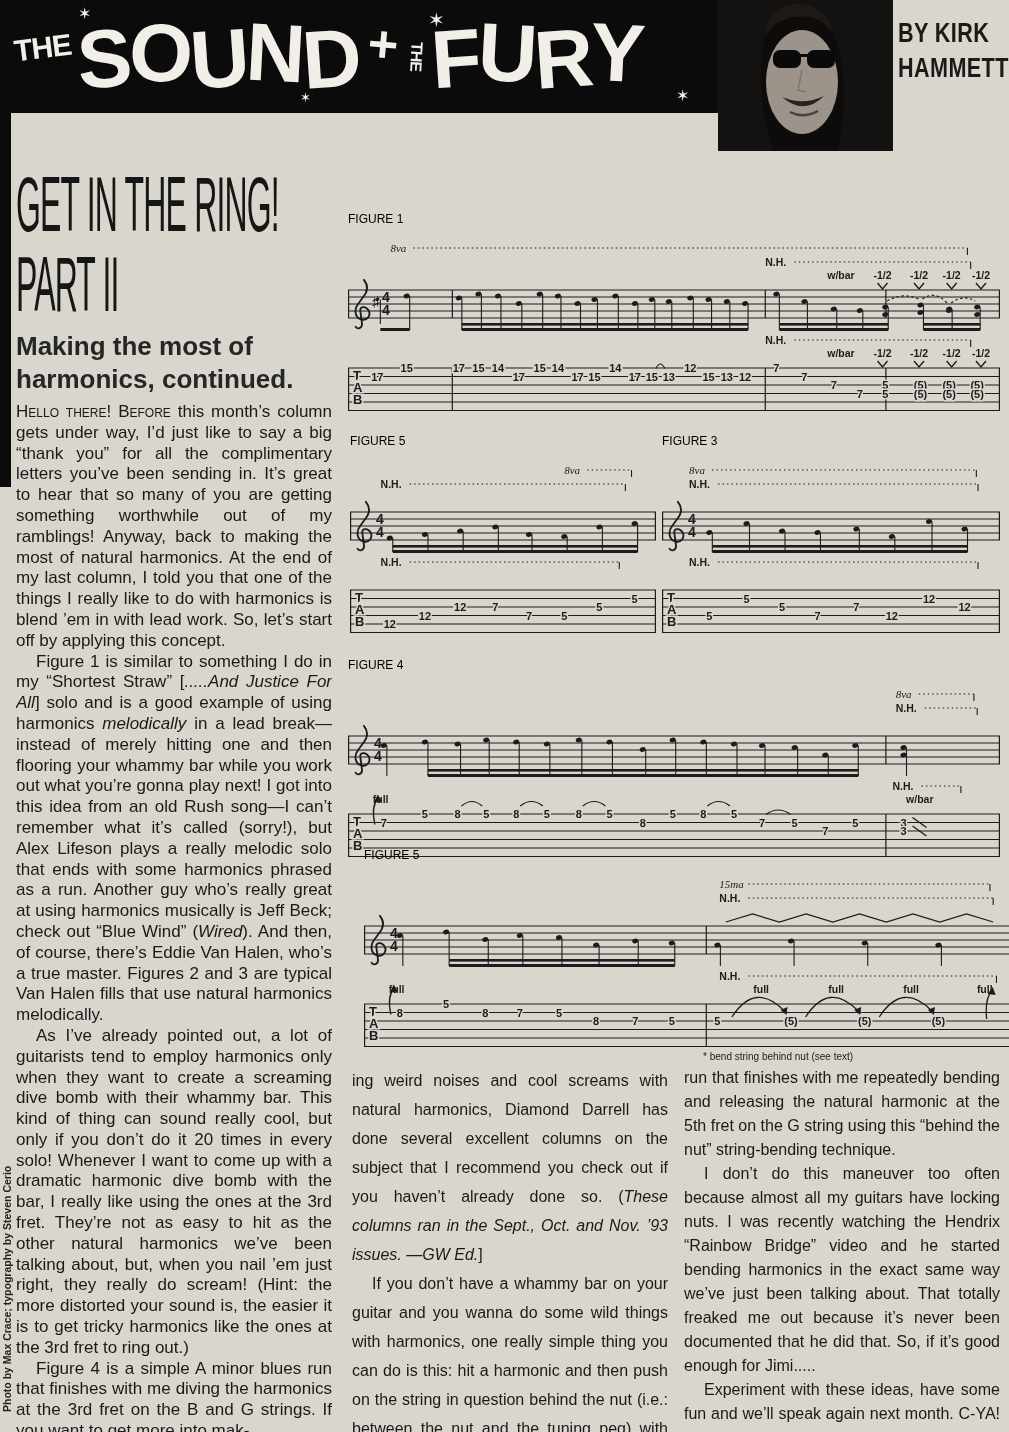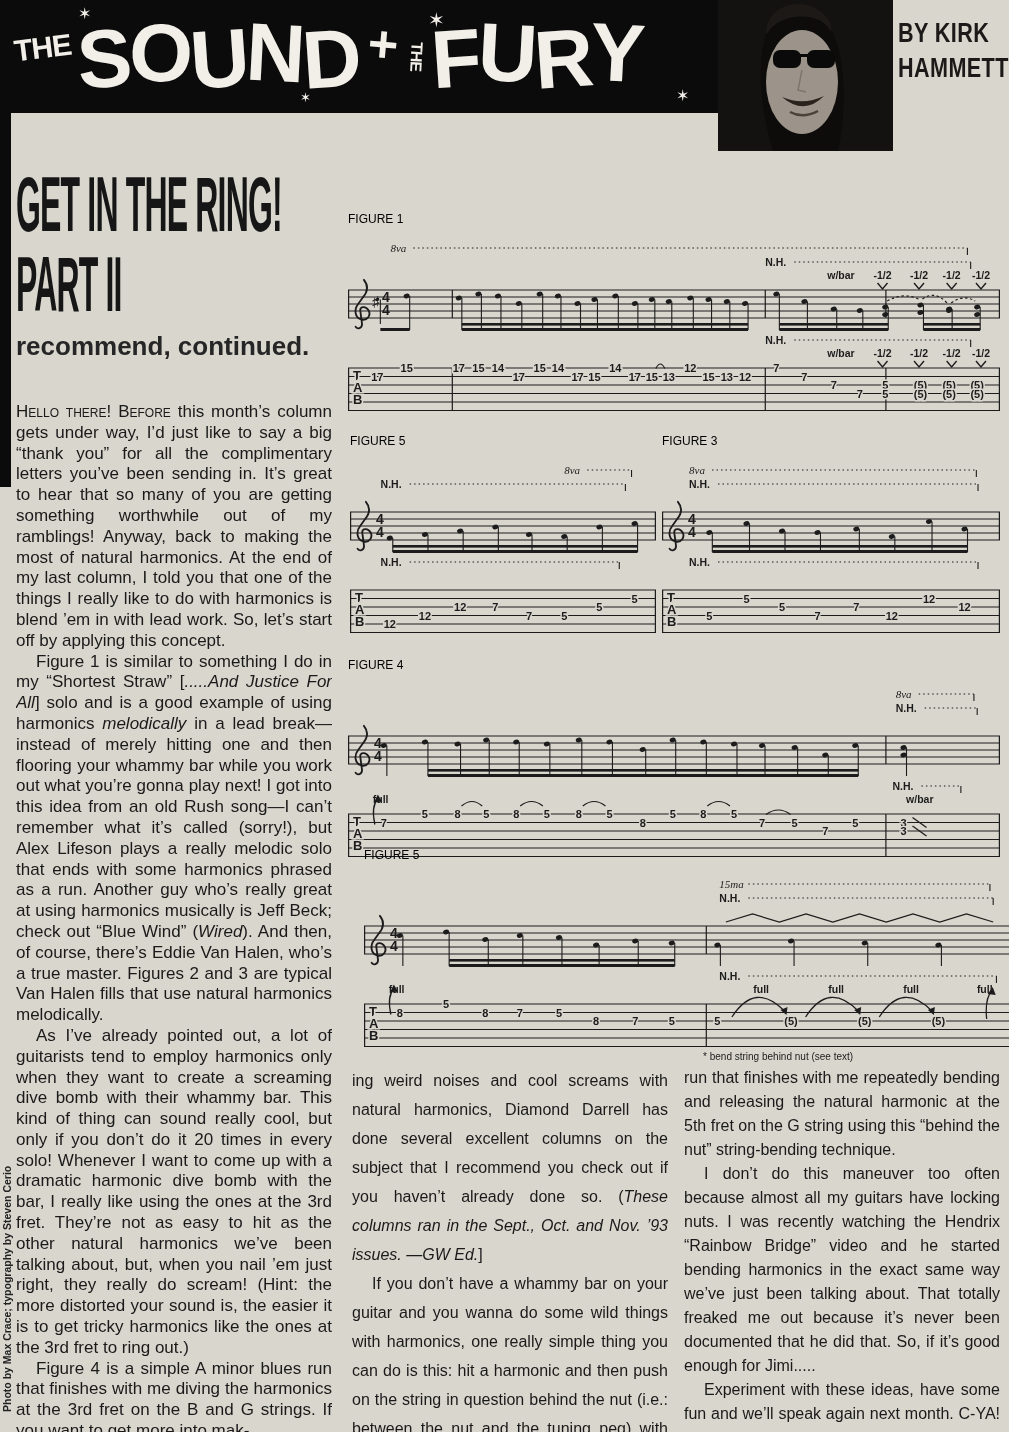--- a/index.html
+++ b/index.html
@@ -16,21 +16,21 @@
   .logo .big span{display:inline-block}
   .logo .big span:nth-child(odd){transform:rotate(-4deg) translateY(2px)}
   .logo .big span:nth-child(even){transform:rotate(3deg) translateY(-4px)}
   .logo .plus{font-size:52px;margin:-26px 6px 0 10px;transform:rotate(5deg)}
   .logo .the2{writing-mode:vertical-rl;font-size:16px;letter-spacing:-1px;margin:0 6px 0 2px;transform:rotate(3deg)}
   .star{position:absolute;color:#f2efe9;font-size:16px}
   .photo{position:absolute;left:718px;top:0;width:175px;height:151px}
   .byline{position:absolute;left:898px;top:16px;width:108px;font-weight:700;font-size:27px;
           line-height:1.3;color:#1c1a18;transform:scaleX(.8);transform-origin:left top;letter-spacing:.5px;white-space:nowrap}
   
-  .headline{position:absolute;left:16px;top:164px;font-weight:700;color:#161616;line-height:80px;font-size:78px;white-space:nowrap}
+  .headline{position:absolute;left:16px;top:164px;font-weight:400;color:#161616;line-height:80px;font-size:78px;white-space:nowrap}
   .headline div{transform:scaleX(.41);transform-origin:left top;letter-spacing:-2px}
   .subhead{position:absolute;left:16px;top:330px;font-size:26px;font-weight:700;color:#262626;line-height:33px}
   
   .col{position:absolute;overflow:hidden}
   .col p{margin:0;text-align:justify}
   .col p+p{text-indent:20px}
   .leftcol{left:16px;top:402px;width:316px;height:1030px;font-size:17px;line-height:20.8px}
   .midcol{left:352px;top:1066px;width:316px;height:366px;font-size:16px;line-height:29px}
   .rightcol{left:684px;top:1066px;width:316px;height:366px;font-size:16px;line-height:24px}
   
@@ -80,21 +80,22 @@
 <div class="byline">
   <div>BY KIRK</div>
   <div>HAMMETT</div>
 </div>
 
 <div class="headline">
   <div>GET IN THE RING!</div>
   <div>PART II</div>
 </div>
 <div class="subhead">
-  <div>recommend, continued.</div>
+  <div>Making the most of</div>
+  <div>harmonics, continued.</div>
 </div>
 
 <div class="col leftcol">
   <p><span class="sc">Hello there! Before</span><span> this month’s column gets under way, I’d just like to say a big “thank you” for all the complimentary letters you’ve been sending in. It’s great to hear that so many of you are getting something worthwhile out of my ramblings! Anyway, back to making the most of natural harmonics. At the end of my last column, I told you that one of the things I really like to do with harmonics is blend ’em in with lead work. So, let’s start off by applying this concept.</span></p>
   <p><span>Figure 1 is similar to something I do in my “Shortest Straw” [</span><span class="it">.....And Justice For All</span><span>] solo and is a good example of using harmonics </span><span class="it">melodically</span><span> in a lead break—instead of merely hitting one and then flooring your whammy bar while you work out what you’re gonna play next! I got into this idea from an old Rush song—I can’t remember what it’s called (sorry!), but Alex Lifeson plays a really melodic solo that ends with some harmonics phrased as a run. Another guy who’s really great at using harmonics musically is Jeff Beck; check out “Blue Wind” (</span><span class="it">Wired</span><span>). And then, of course, there’s Eddie Van Halen, who’s a true master. Figures 2 and 3 are typical Van Halen fills that use natural harmonics melodically.</span></p>
   <p><span>As I’ve already pointed out, a lot of guitarists tend to employ harmonics only when they want to create a screaming dive bomb with their whammy bar. This kind of thing can sound really cool, but only if you don’t do it 20 times in every solo! Whenever I want to come up with a dramatic harmonic dive bomb with the bar, I really like using the ones at the 3rd fret. They’re not as easy to hit as the other natural harmonics we’ve been talking about, but, when you nail ’em just right, they really do scream! (Hint: the more distorted your sound is, the easier it is to get tricky harmonics like the ones at the 3rd fret to ring out.)</span></p>
   <p><span>Figure 4 is a simple A minor blues run that finishes with me diving the harmonics at the 3rd fret on the B and G strings. If you want to get more into mak-</span></p>
 </div>
 <div class="col midcol">
   <p><span>ing weird noises and cool screams with natural harmonics, Diamond Darrell has done several excellent columns on the subject that I recommend you check out if you haven’t already done so. (</span><span class="it">These columns ran in the Sept., Oct. and Nov. ’93 issues. —GW Ed.</span><span>]</span></p>

